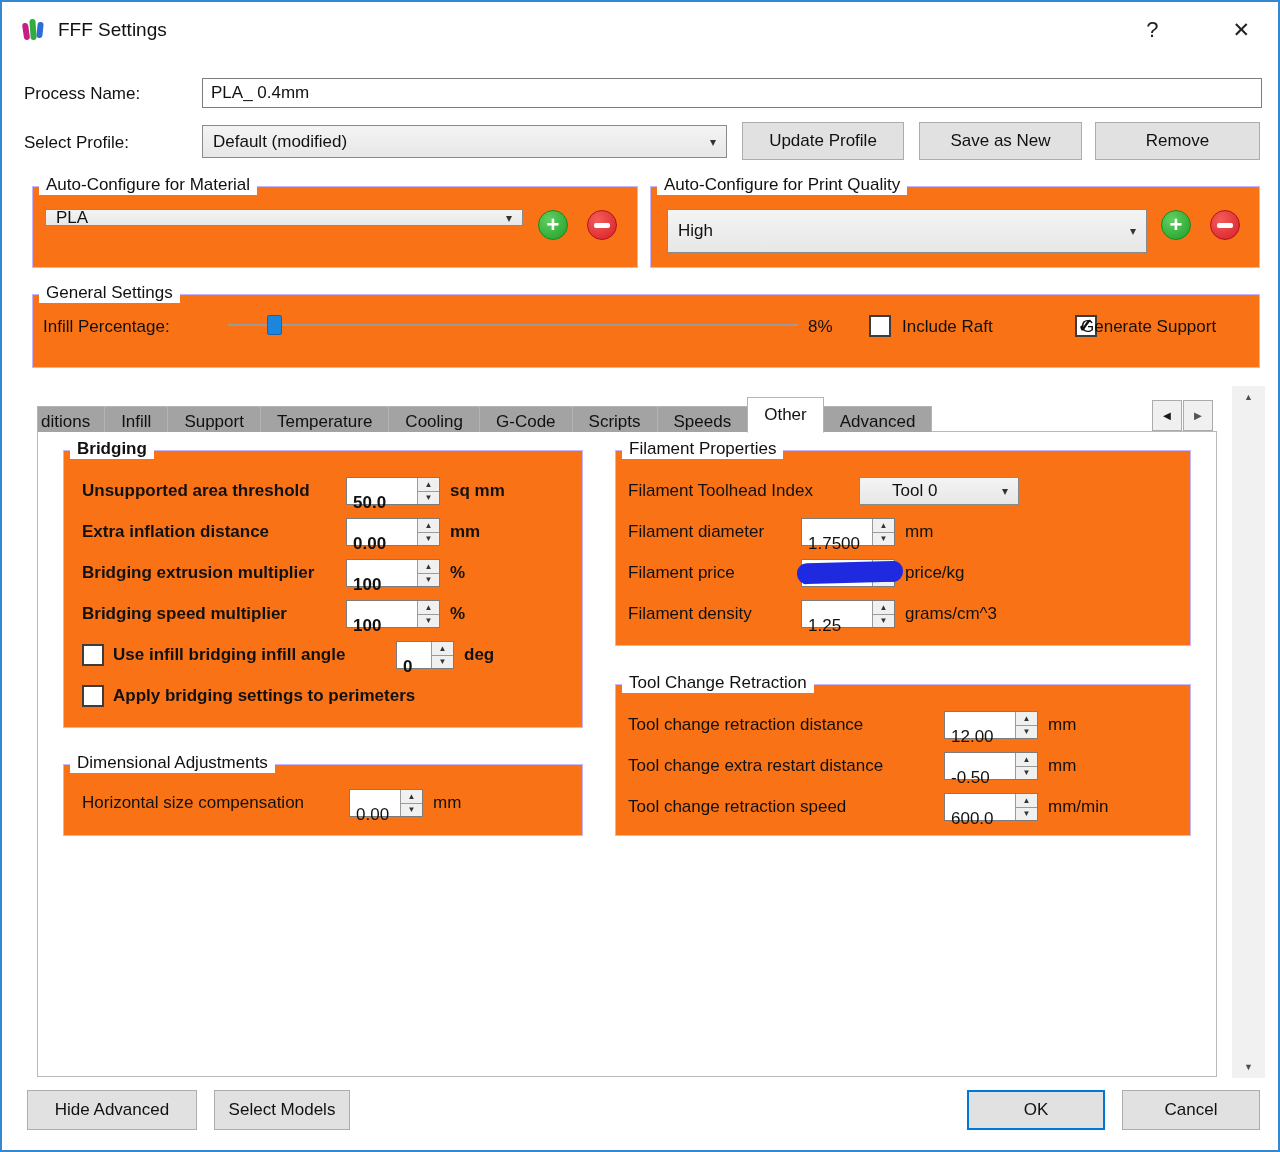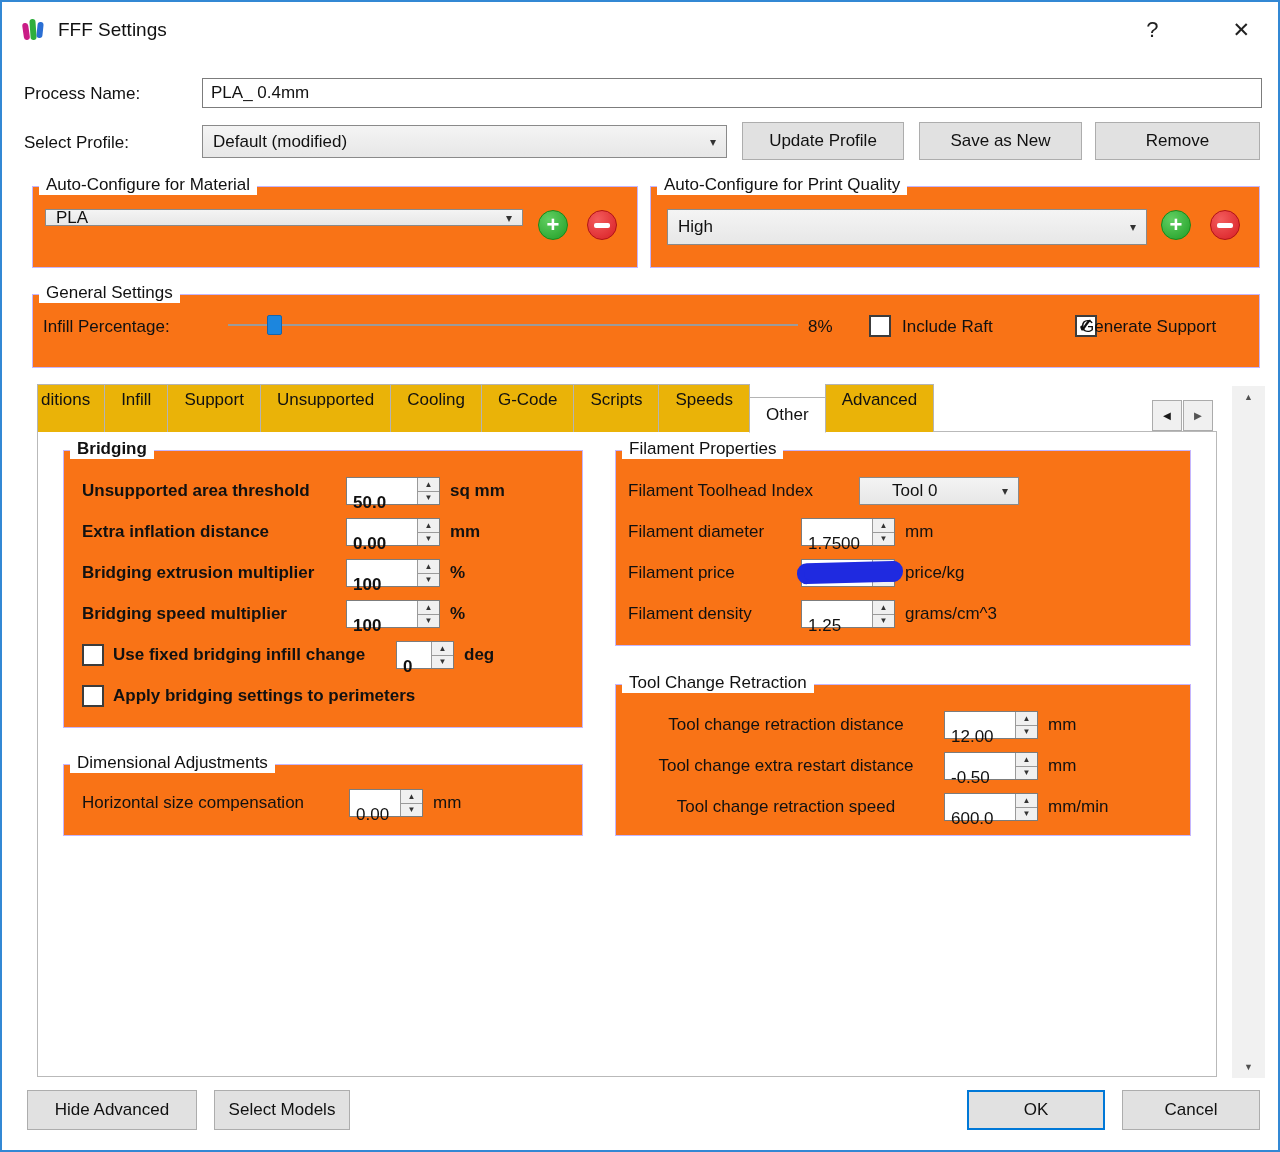--- a/index.html
+++ b/index.html
@@ -39,21 +39,21 @@
   .spin .val{padding:0 6px;font-size:17px;display:flex;align-items:center;margin-top:24px;}
   .spin .arrows{display:flex;flex-direction:column;width:21px;border-left:1px solid #9a9a9a;}
   .spin .arrows span{flex:1;display:flex;align-items:center;justify-content:center;font-size:8px;color:#333;background:#f0f0f0;}
   .spin .arrows span+span{border-top:1px solid #9a9a9a;}
   
   .slider{position:absolute;height:22px;}
   .slider .track{position:absolute;left:0;right:0;top:10px;height:2px;background:#9b9b9b;}
   .slider .thumb{position:absolute;top:1px;width:15px;height:20px;margin-left:-7px;background:#1c86de;border:1px solid #1565ad;border-radius:2px;box-sizing:border-box;}
   
   .tabbar{position:absolute;left:35px;top:395px;width:1180px;height:35px;display:flex;align-items:flex-end;z-index:2;}
-  .tab{height:48px;line-height:30px;padding:0 16px;background:#eab308;border:1px solid #b4b4b4;border-bottom:none;margin-right:-1px;font-size:17px;white-space:nowrap;box-sizing:border-box;}
+  .tab{height:26px;line-height:30px;padding:0 16px;background:#a3a3a3;border:1px solid #b4b4b4;border-bottom:none;margin-right:-1px;font-size:17px;white-space:nowrap;box-sizing:border-box;}
   .tab.first{padding:0 14px 0 3px;}
   .tab.active{height:36px;line-height:34px;background:#fff;position:relative;z-index:3;margin-bottom:-1px;border-bottom:1px solid #fff;}
   .tab-scroll{position:absolute;top:3px;width:30px;height:31px;background:#f0f0f0;border:1px solid #ababab;display:flex;align-items:center;justify-content:center;font-size:13px;color:#1a1a1a;box-sizing:border-box;}
   .tab-scroll.right{color:#555;}
   .tabpanel{position:absolute;left:35px;top:429px;width:1180px;height:646px;border:1px solid #b9b9b9;background:#fff;box-sizing:border-box;z-index:1;}
   
   .frow{display:flex;align-items:center;margin-bottom:13px;height:28px;}
   .flabel{font-size:17px;white-space:nowrap;flex:0 0 auto;}
   .funit{font-size:17px;margin-left:10px;white-space:nowrap;}
   .cbgap{width:9px;flex:0 0 auto;}
@@ -107,21 +107,21 @@
         </button>
       <button class="circle minus" style="left:554px;top:23px;">
           <span class="minus-bar"></span>
         </button>
     </div>
   </div>
 
   <div class="group" style="left:648px;top:184px;width:610px;height:82px;">
     <span class="legend">Auto-Configure for Print Quality</span>
     <div class="group-body">
-      <div class="dropdown" style="left:16px;top:22px;width:480px;height:36px;">
+      <div class="dropdown" style="left:16px;top:22px;width:480px;height:44px;">
         <span class="dd-label">High</span>
         <span class="caret">▾</span>
       </div>
       <button class="circle plus" style="left:510px;top:23px;">
           <span>+</span>
         </button>
       <button class="circle minus" style="left:559px;top:23px;">
           <span class="minus-bar"></span>
         </button>
     </div>
@@ -140,21 +140,21 @@
       <span class="abs" style="left:869px;top:22px;">Include Raft</span>
       <span class="cb abs checked" style="left:1015px;top:20px;"></span>
       <span class="abs" style="left:1048px;top:22px;">Generate Support</span>
     </div>
   </div>
 
   <div class="tabbar">
     <div class="tab first">ditions</div>
     <div class="tab">Infill</div>
     <div class="tab">Support</div>
-    <div class="tab">Unsupported</div>
+    <div class="tab">Temperature</div>
     <div class="tab">Cooling</div>
     <div class="tab">G-Code</div>
     <div class="tab">Scripts</div>
     <div class="tab">Speeds</div>
     <div class="tab active">Other</div>
     <div class="tab">Advanced</div>
     <div class="tab-scroll" style="left:1115px;">
         <span>◄</span>
       </div>
     <div class="tab-scroll right" style="left:1146px;">
@@ -207,21 +207,21 @@
             <span class="arrows">
                 <span>▲</span>
                 <span>▼</span>
               </span>
           </span>
           <span class="funit">%</span>
         </div>
         <div class="frow">
           <span class="cb"></span>
           <span class="cbgap"></span>
-          <span class="flabel" style="width:283px;">Use fixed bridging infill change</span>
+          <span class="flabel" style="width:283px;">Use infill bridging infill angle</span>
           <span class="spin">
             <span class="val" style="width:22px;">0</span>
             <span class="arrows">
                 <span>▲</span>
                 <span>▼</span>
               </span>
           </span>
           <span class="funit">deg</span>
         </div>
         <div class="frow">
@@ -290,21 +290,21 @@
             <span class="arrows">
                 <span>▲</span>
                 <span>▼</span>
               </span>
           </span>
           <span class="funit">grams/cm^3</span>
         </div>
       </div>
     </div>
 
-    <div class="group" style="left:577px;top:252px;width:576px;height:152px;text-align:center;">
+    <div class="group" style="left:577px;top:252px;width:576px;height:152px;">
       <span class="legend">Tool Change Retraction</span>
       <div class="group-body" style="padding:26px 0 0 12px;">
         <div class="frow">
           <span class="flabel" style="width:316px;">Tool change retraction distance</span>
           <span class="spin">
             <span class="val" style="width:58px;">12.00</span>
             <span class="arrows">
                 <span>▲</span>
                 <span>▼</span>
               </span>

